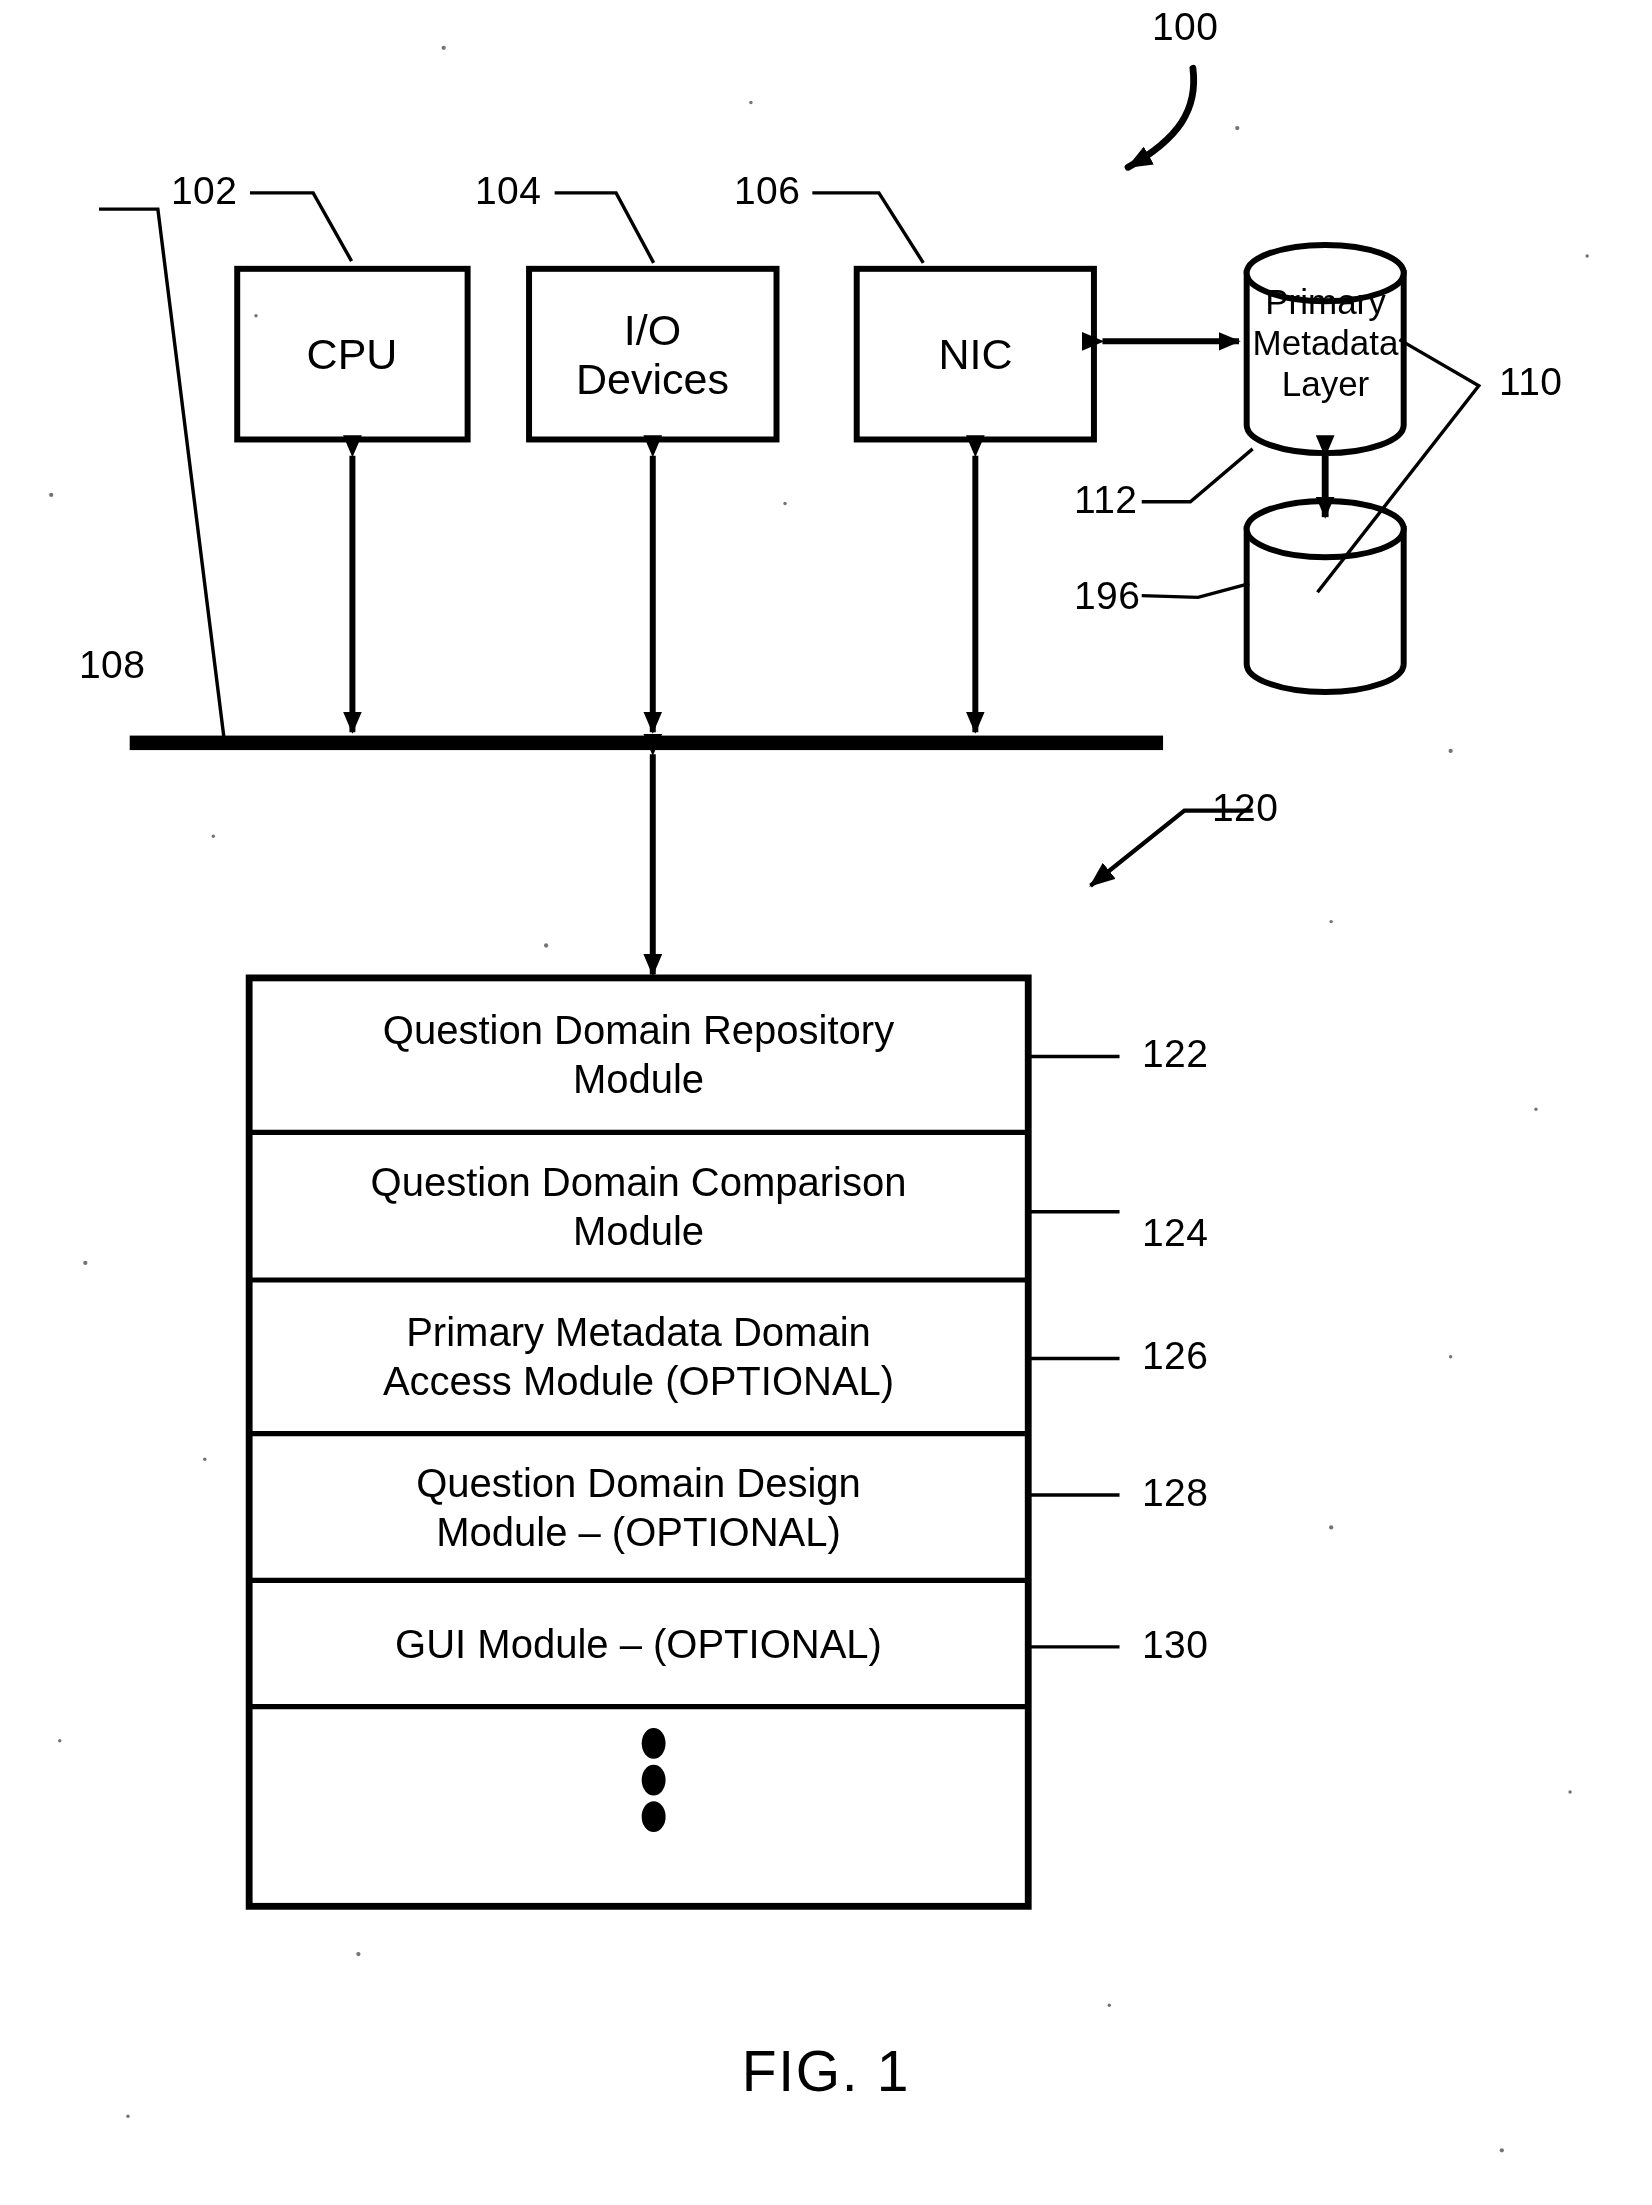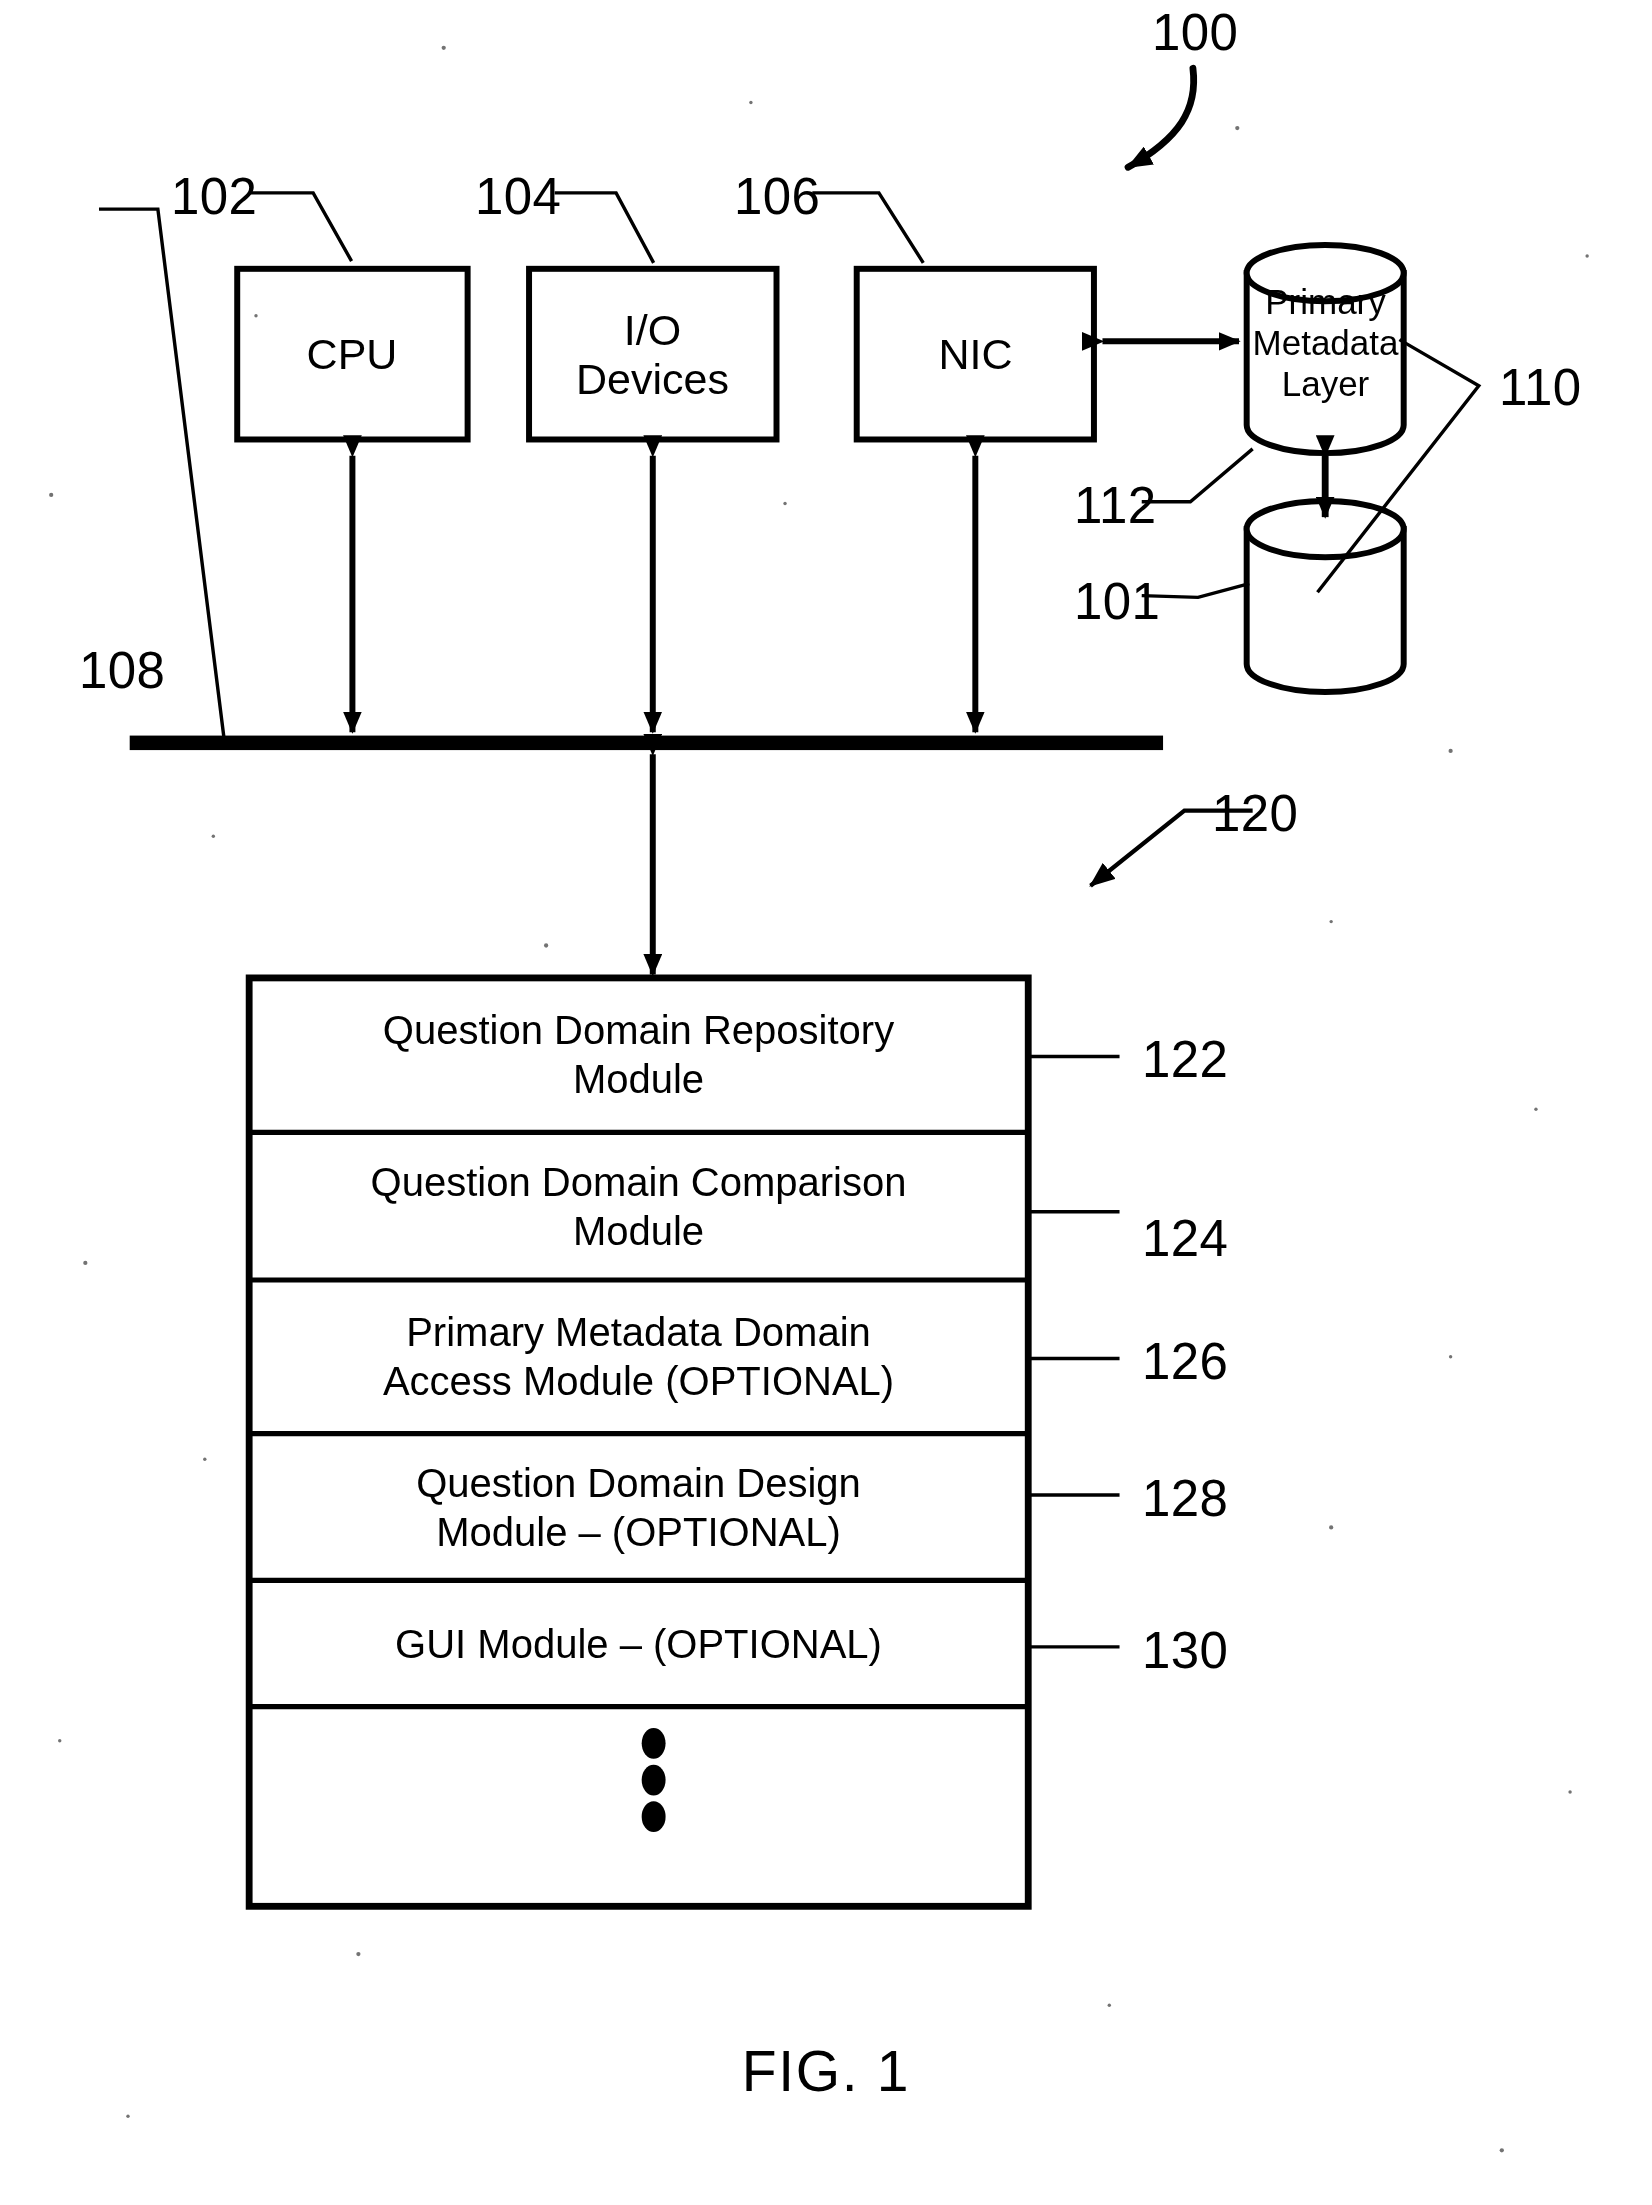--- a/index.html
+++ b/index.html
@@ -22,21 +22,21 @@
   #vector-layer {
     position: absolute;
     left: 0;
     top: 0;
     width: 1652px;
     height: 2205px;
   }
   .ref-num {
     position: absolute;
     font-family: "Liberation Sans", sans-serif;
-    font-size: 51px;
+    font-size: 39px;
     font-weight: 400;
     letter-spacing: 0.4px;
     color: #000;
     white-space: nowrap;
     line-height: 1;
   }
   .box-label {
     position: absolute;
     font-family: "Liberation Sans", sans-serif;
     font-size: 43px;
@@ -251,21 +251,21 @@
   <div class="ref-num" style="left:734px; top:171px;">106</div>
 
   <div class="ref-num" style="left:79px; top:616px;margin-top:29px;">108</div>
 
   <div class="cyl-label" style="left:1247px; top:271px; width:157px; height:143px;">Primary
 Metadata
 Layer</div>
 
   <div class="ref-num" style="left:1499px; top:362px;">110</div>
   <div class="ref-num" style="left:1074px; top:480px;">112</div>
-  <div class="ref-num" style="left:1074px; top:576px;">101</div>
+  <div class="ref-num" style="left:1074px; top:576px;">196</div>
 
   <div class="ref-num" style="left:1212px; top:788px;">120</div>
 
   <div class="module-label" style="left:249px; top:978px; width:779px; height:154px;">Question Domain Repository
 Module</div>
   <div class="module-label" style="left:249px; top:1133px; width:779px; height:148px;">Question Domain Comparison
 Module</div>
   <div class="module-label" style="left:249px; top:1280px; width:779px; height:154px;">Primary Metadata Domain
 Access Module (OPTIONAL)</div>
   <div class="module-label" style="left:249px; top:1434px; width:779px; height:147px;">Question Domain Design

